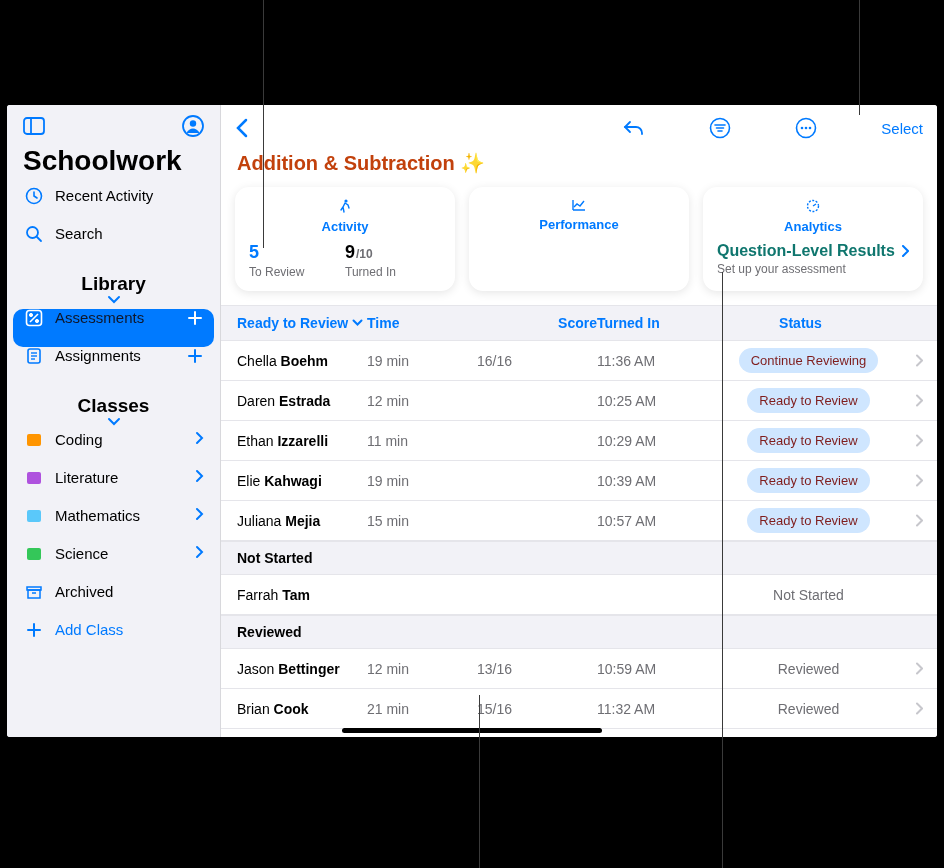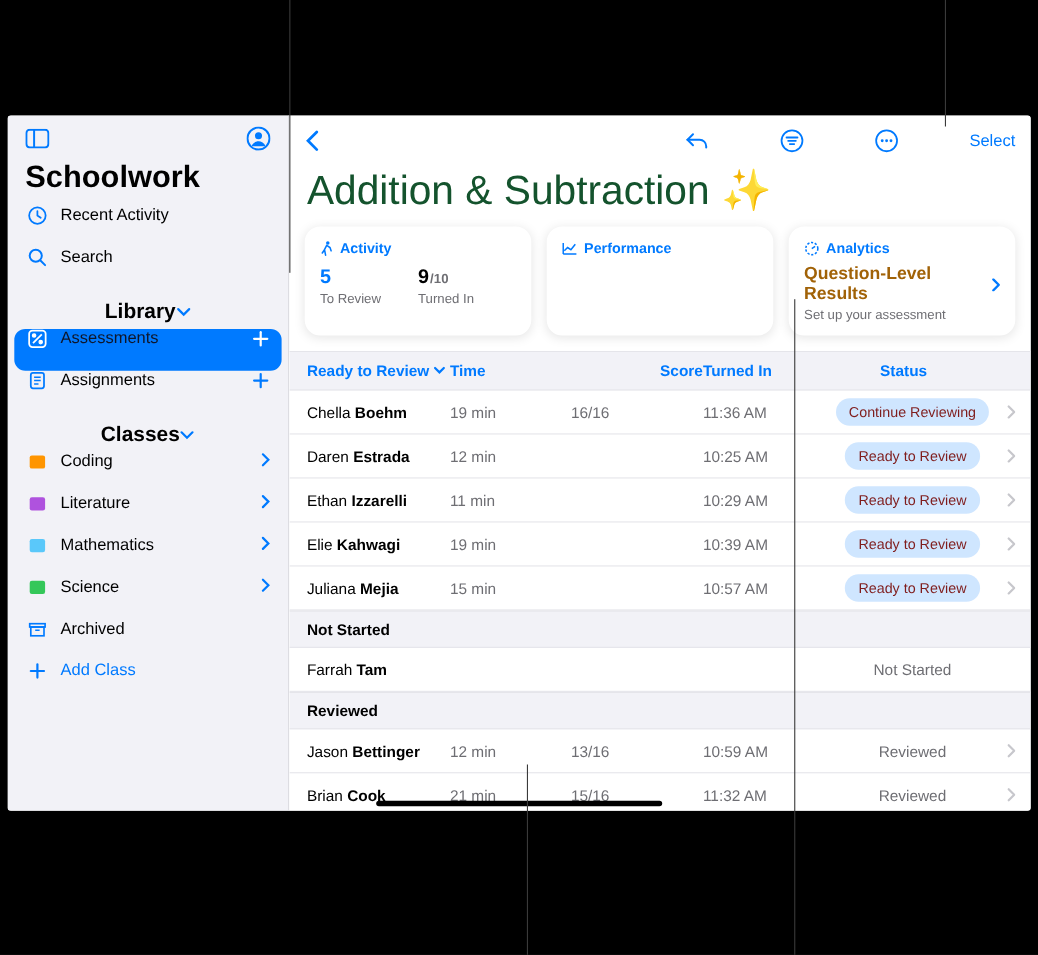--- a/index.html
+++ b/index.html
@@ -3,51 +3,51 @@
 <meta charset="utf-8">
 <style>
   * { box-sizing: border-box; margin: 0; padding: 0; }
   html, body { width: 944px; height: 868px; background: #000; font-family: -apple-system, "Helvetica Neue", Arial, sans-serif; }
   .stage { position: absolute; left: 7px; top: 105px; width: 930px; height: 632px; background: #fff; display: flex; border-radius: 3px; overflow: hidden; }
 
   
   .anno-line { position: absolute; background: #3a3a3a; z-index: 50; }
 
   
-  .sidebar { width: 256px; flex: none; background: #f2f2f7; border-right: 1px solid #d8d8dc; display: flex; flex-direction: column; }
+  .sidebar { width: 214px; flex: none; background: #f2f2f7; border-right: 1px solid #d8d8dc; display: flex; flex-direction: column; }
   .sb-top { display: flex; justify-content: space-between; align-items: center; padding: 10px 16px 4px; color: #007aff; }
   .sb-title { font-size: 28px; font-weight: 700; color: #000; padding: 4px 16px 10px; }
   .sb-item { display: flex; align-items: flex-start; height: 38px; padding: 0 10px; margin: 0 6px; border-radius: 10px; font-size: 15px; color: #000; }
   .sb-item .glyph { width: 22px; display: flex; justify-content: center; margin-right: 10px; }
   .sb-item .chev { margin-left: auto; color: #007aff; }
   .sb-item.selected { background: #007aff; color: #0f172a; }
   .sb-item.selected .glyph svg { fill: #fff; stroke: #fff; }
-  .sb-heading { display: flex; align-items: center; justify-content: center; padding: 10px 12px 4px; font-size: 19px; font-weight: 700; color: #000; }
+  .sb-heading { display: flex; align-items: center; justify-content: flex-end; padding: 10px 12px 4px; font-size: 19px; font-weight: 700; color: #000; flex-direction: column; }
   .sb-heading .chev { color: #007aff; }
   .sb-item .plus-right { margin-left: auto; color: #fff; }
   .sb-item .plus-right.blue { color: #007aff; }
   .add-class { color: #007aff; }
 
   
   .main { flex: 1; background: #fff; display: flex; flex-direction: column; overflow: hidden; }
   .m-top { display: flex; align-items: center; height: 40px; padding: 6px 14px 0; color: #007aff; gap: 48px; }
   .m-top .spacer { flex: 1; }
   .m-top .tb { margin-left: 16px; display: flex; align-items: center; }
-  .m-title { font-size: 37px; font-weight: 400; color: #14532d; padding: 6px 16px 12px; }
+  .m-title { font-size: 20px; font-weight: 700; color: #c2410c; padding: 6px 16px 12px; }
 
   
   .cards { display: flex; gap: 14px; padding: 0 14px 14px; }
   .card { flex: 1; background: #fff; border-radius: 14px; box-shadow: 0 2px 10px rgba(0,0,0,0.10); padding: 12px 14px; }
-  .card-h { display: flex; align-items: center; gap: 6px; color: #007aff; font-size: 13px; font-weight: 600; margin-bottom: 8px; }
+  .card-h { display: flex; align-items: center; gap: 6px; color: #007aff; font-size: 13px; font-weight: 600; margin-bottom: 8px; flex-direction: column; }
   .card-row { display: flex; }
   .metric { flex: 1; }
   .metric .val { font-size: 18px; font-weight: 700; color: #000; }
   .metric .val .dim { font-size: 12px; font-weight: 600; color: #6e6e73; margin-left: 1px; }
   .metric .lbl { font-size: 12px; color: #6e6e73; margin-top: 2px; }
-  .card.analytics .qlr { color: #a16207; font-size: 16px; font-weight: 700; display: flex; align-items: center; }
+  .card.analytics .qlr { color: #0f766e; font-size: 16px; font-weight: 700; display: flex; align-items: center; }
   .card.analytics .sub { font-size: 12px; color: #6e6e73; margin-top: 2px; }
 
   
   .table-wrap { flex: 1; overflow: hidden; }
   .thead { display: flex; align-items: center; height: 36px; padding: 0 16px; background: #f2f2f7; border-top: 1px solid #e5e5ea; border-bottom: 1px solid #e5e5ea; font-size: 14px; font-weight: 600; color: #007aff; }
   .col-name { width: 130px; display: flex; align-items: center; gap: 4px; }
   .col-time { width: 110px; text-align: left; }
   .col-score { width: 120px; text-align: right; }
   .col-turn { width: 105px; text-align: left; }
   .col-status { flex: 1; text-align: center; padding-right: 22px; }

